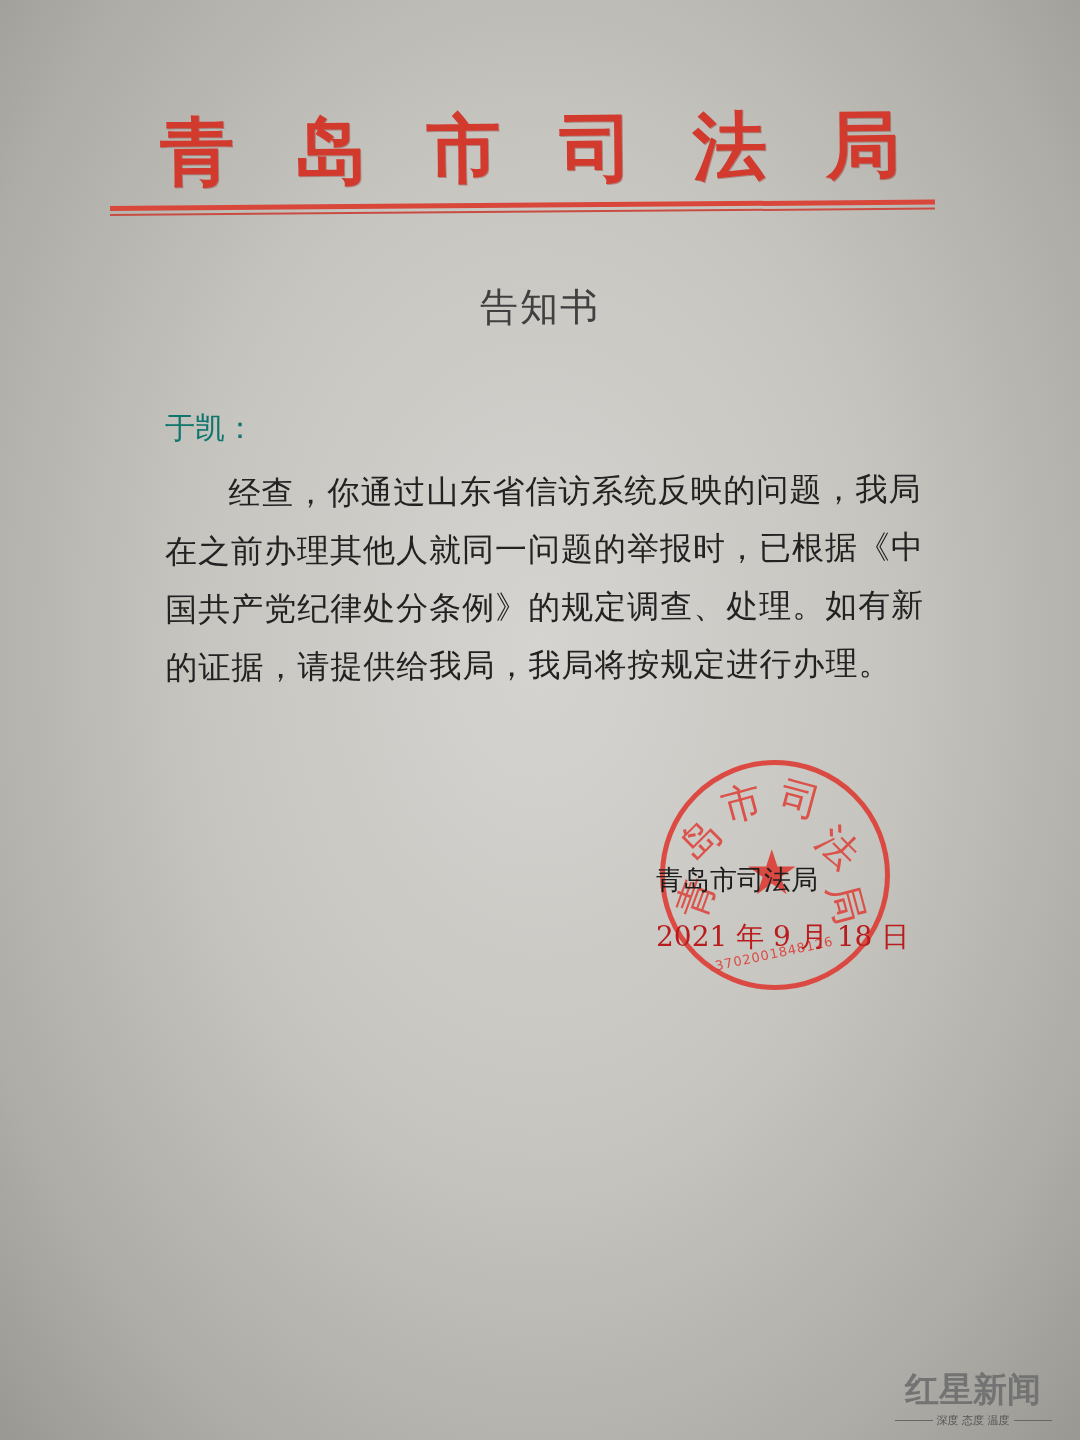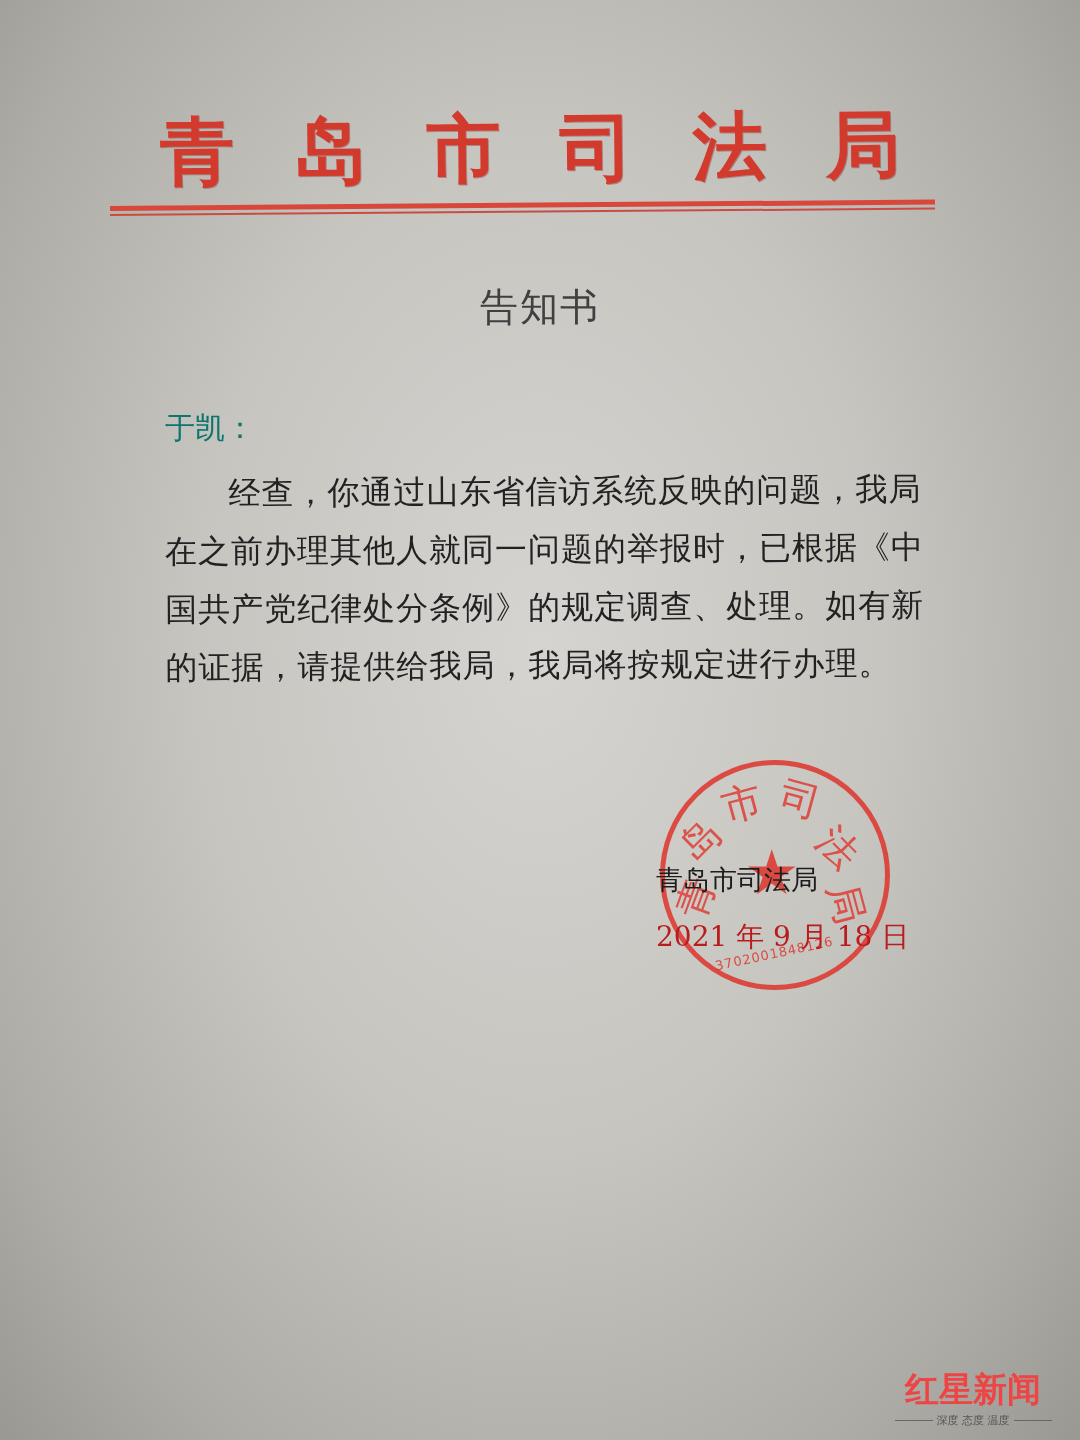--- a/index.html
+++ b/index.html
@@ -56,21 +56,21 @@
   }
   .signature {
     position:absolute; left:656px; top:862px; font-size:27px; color:#1d1d1d;
   }
   .date {
     position:absolute; left:656px; top:918px; font-size:28px; color:#b91c1c;
   }
   .watermark {
     position:absolute; right:12px; bottom:12px; width:190px; text-align:center;
   }
-  .wm-main { font-size:34px; font-weight:bold; color:#ef4444; font-family:"DejaVu Serif", serif; }
+  .wm-main { font-size:34px; font-weight:bold; color:#737373; font-family:"DejaVu Serif", serif; }
   .wm-sub {
     font-size:11px; color:#555; font-family:"DejaVu Sans", sans-serif;
     display:flex; align-items:center; justify-content:center; gap:4px;
   }
   .wm-sub .line { width:38px; height:1px; background:#666; display:inline-block; }
 </style>
 </head>
 <body>
 
 <div class="page">

